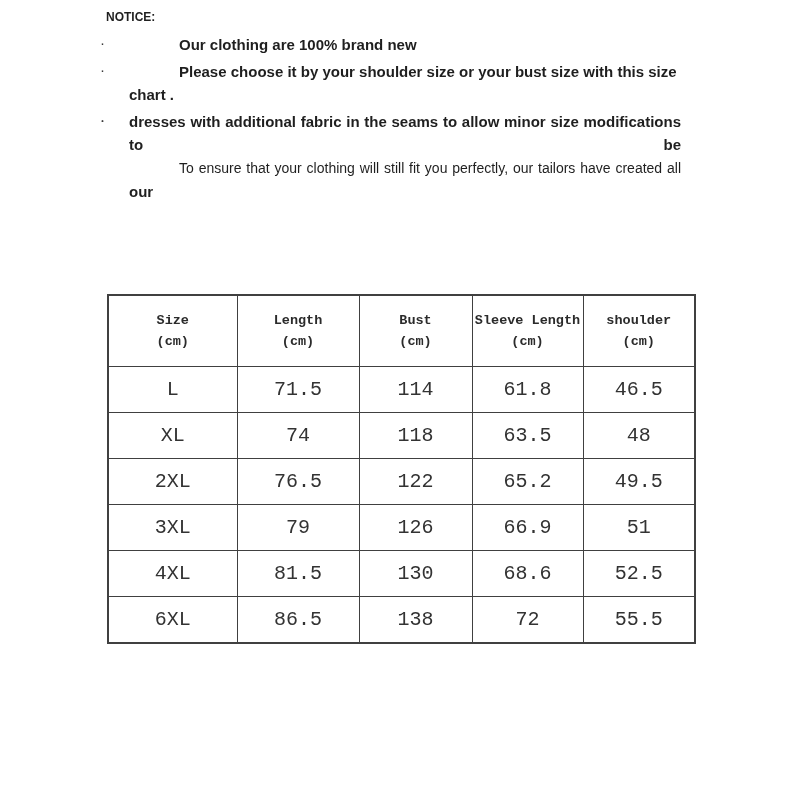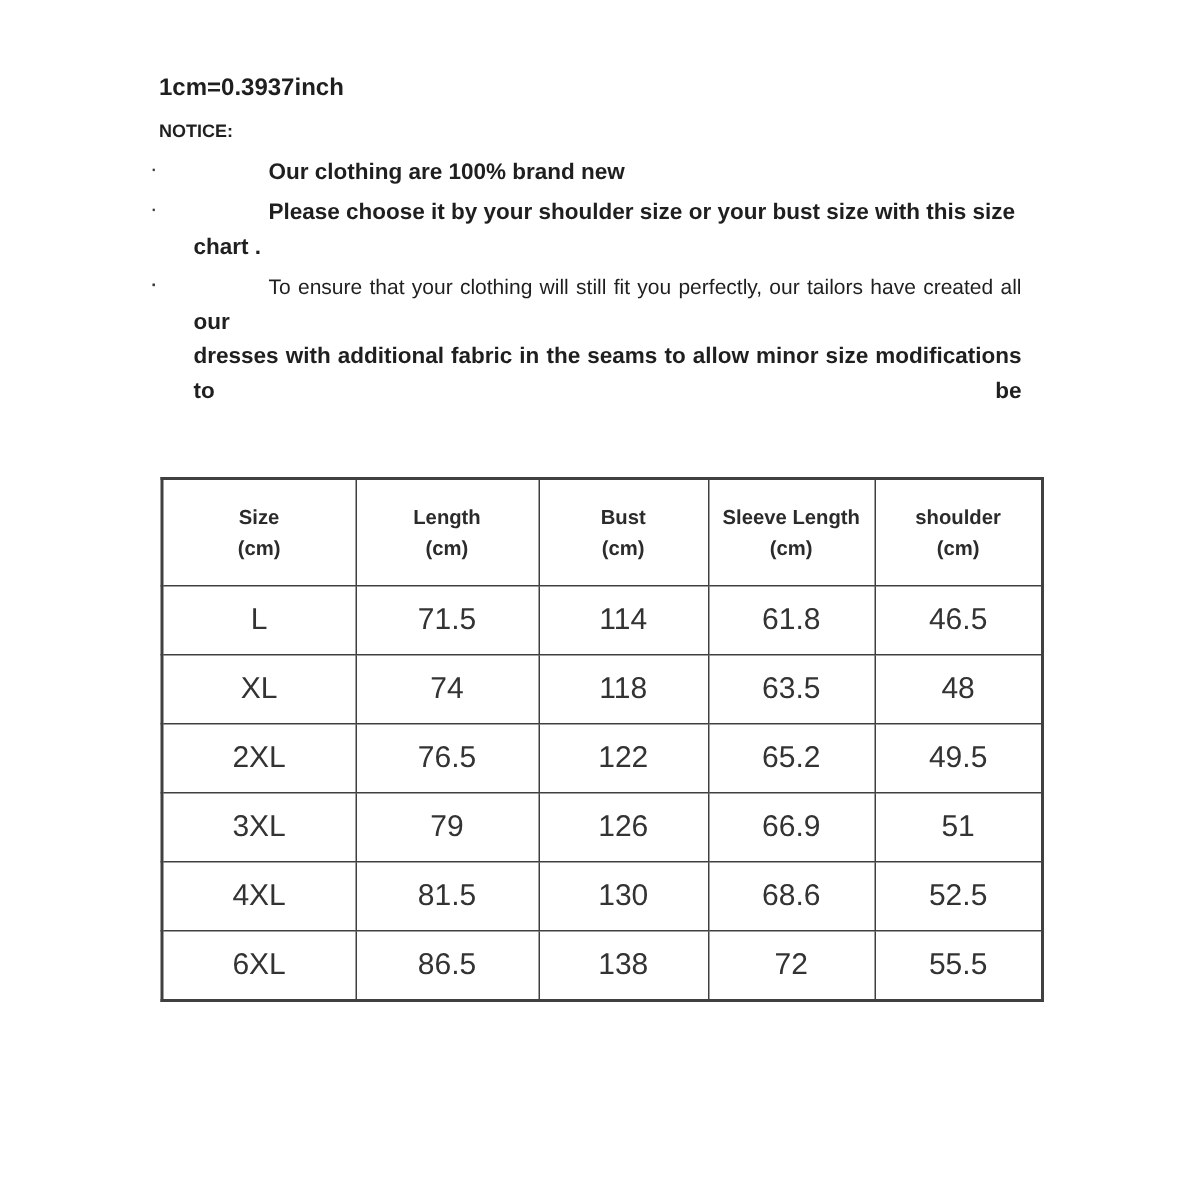--- a/index.html
+++ b/index.html
@@ -25,24 +25,25 @@
     position:absolute; left:3px; top:1px;
     font-weight:400; font-size:15px; color:#3a3a3a;
   }
   .indent { text-indent:50px; }
   .just { text-align:justify; text-align-last:justify; }
   .seg-light { font-weight:400; font-size:14px; }
   .seg-bold  { font-weight:700; font-size:15px; }
 
   
   .size-table {
-    position:absolute; left:107px; top:318px;
+    position:absolute; left:107px; top:294px;
     border-collapse:collapse; table-layout:fixed;
     border:2px solid #404040;
     color:#333333;
+    font-family:Liberation Mono, monospace;
   }
   .size-table th, .size-table td {
     border:1px solid #404040;
     text-align:center; vertical-align:middle;
     padding:0; overflow:hidden;
   }
   .size-table thead th {
     height:70px;
     font-size:13.5px; font-weight:700; color:#2b2b2b;
     line-height:21px;
@@ -51,43 +52,42 @@
     height:45px;
     font-size:20px; font-weight:400;
   }
 </style>
 </head>
 <body>
 
 <div class="page">
 
   <div class="notice">
-    <div class="line conv-line">1cm=0.3937inch</div>
     <div class="line notice-head">NOTICE:</div>
 
     <div class="para">
       <span class="bullet">·</span>
       <div class="line indent">Our clothing are 100% brand new</div>
     </div>
 
     <div class="para">
       <span class="bullet">·</span>
       <div class="line indent">Please choose it by your shoulder size or your bust size with this size chart .</div>
     </div>
 
     <div class="para">
       <span class="bullet">·</span>
     </div>
 
     <div class="para">
       <span class="bullet">·</span>
+      <div class="line just">dresses with additional fabric in the seams to allow minor size modifications to be</div>
       <div class="line indent just">
         <span class="seg-light">To ensure that your clothing will still fit you perfectly, our tailors have created all </span><span class="seg-bold">our</span>
       </div>
-      <div class="line just">dresses with additional fabric in the seams to allow minor size modifications to be</div>
     </div>
   </div>
 
   <table class="size-table">
     <colgroup>
       <col style="width:129px">
       <col style="width:122px">
       <col style="width:113px">
       <col style="width:111px">
       <col style="width:112px">

